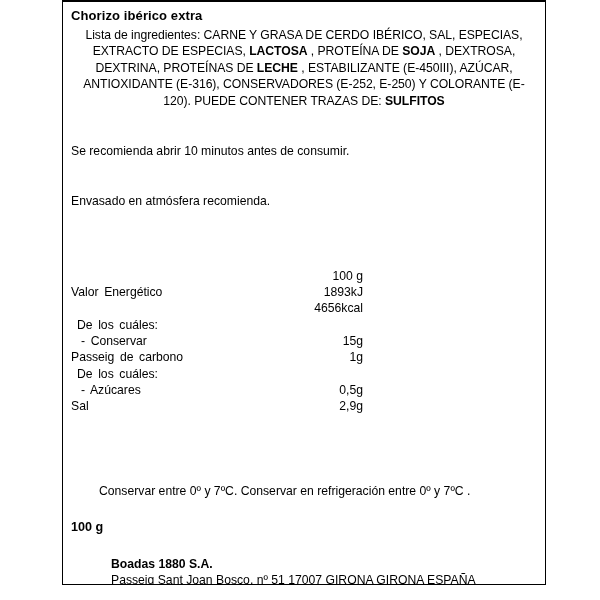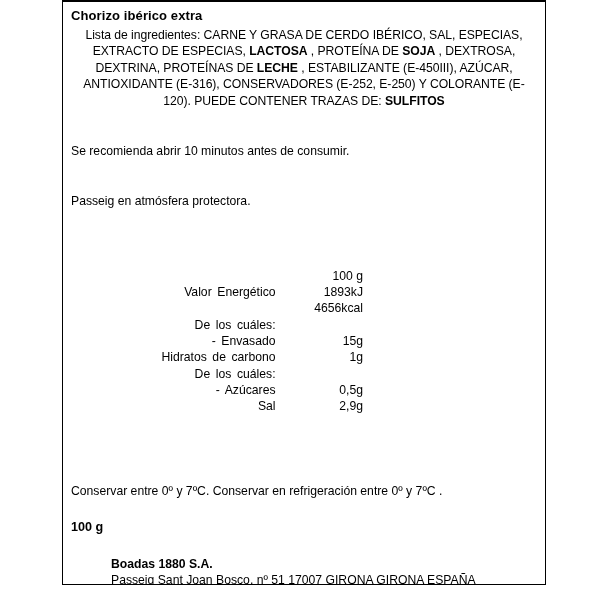--- a/index.html
+++ b/index.html
@@ -65,38 +65,38 @@
     border-collapse: collapse;
     font-size: 12.2px;
     line-height: 16.3px;
     word-spacing: 2.2px;
   }
 
   .nutrition td {
     padding: 0;
     vertical-align: top;
     white-space: nowrap;
-    text-align: right;
   }
 
   .nutrition td.val {
     text-align: right;
     word-spacing: 0;
   }
 
   .nutrition tr.head td.val { padding-bottom: 0px; }
 
   .ind-1 { padding-left: 6px !important; }
   .ind-2 { padding-left: 10px !important; }
 
   
   .conserve {
     font-size: 12.2px;
     line-height: 16.4px;
     margin-top: 68px;
+    margin-left: 28px;
   }
 
   .weight {
     font-size: 12.6px;
     font-weight: bold;
     margin-top: 21px;
   }
 
   .company {
     margin-top: 22px;
@@ -119,21 +119,21 @@
   <div class="inner">
 
     <h1 class="product-title">Chorizo ibérico extra</h1>
 
     <p class="ingredients">
       <span>Lista de ingredientes:</span><span id="ingredients-text"><span> CARNE Y GRASA DE CERDO IBÉRICO, SAL, ESPECIAS, EXTRACTO DE ESPECIAS, </span><b>LACTOSA</b><span> , PROTEÍNA DE </span><b>SOJA</b><span> , DEXTROSA, DEXTRINA, PROTEÍNAS DE </span><b>LECHE</b><span> , ESTABILIZANTE (E-450III), AZÚCAR, ANTIOXIDANTE (E-316), CONSERVADORES (E-252, E-250) Y COLORANTE (E-120). PUEDE CONTENER TRAZAS DE: </span><b>SULFITOS</b></span>
     </p>
 
     <div class="usage">
       <div>Se recomienda abrir 10 minutos antes de consumir.</div>
-      <div>Passeig en atmósfera protectora.</div>
+      <div>Envasado en atmósfera recomienda.</div>
     </div>
 
     <table class="nutrition">
       <tbody id="nutrition-body">
         <tr class="head">
           <td></td>
           <td class="val">100 g</td>
         </tr>
       <tr>
             <td>Valor  Energético</td>
@@ -141,25 +141,25 @@
           </tr>
           <tr>
             <td></td>
             <td class="val">4656kcal</td>
           </tr>
           <tr>
             <td class="ind-1">De los cuáles:</td>
             <td class="val"></td>
           </tr>
           <tr>
-            <td class="ind-2">- Envasado</td>
+            <td class="ind-2">- Conservar</td>
             <td class="val">15g</td>
           </tr>
           <tr>
-            <td>Hidratos de carbono</td>
+            <td>Passeig de carbono</td>
             <td class="val">1g</td>
           </tr>
           <tr>
             <td class="ind-1">De los cuáles:</td>
             <td class="val"></td>
           </tr>
           <tr>
             <td class="ind-2">- Azúcares</td>
             <td class="val">0,5g</td>
           </tr>

